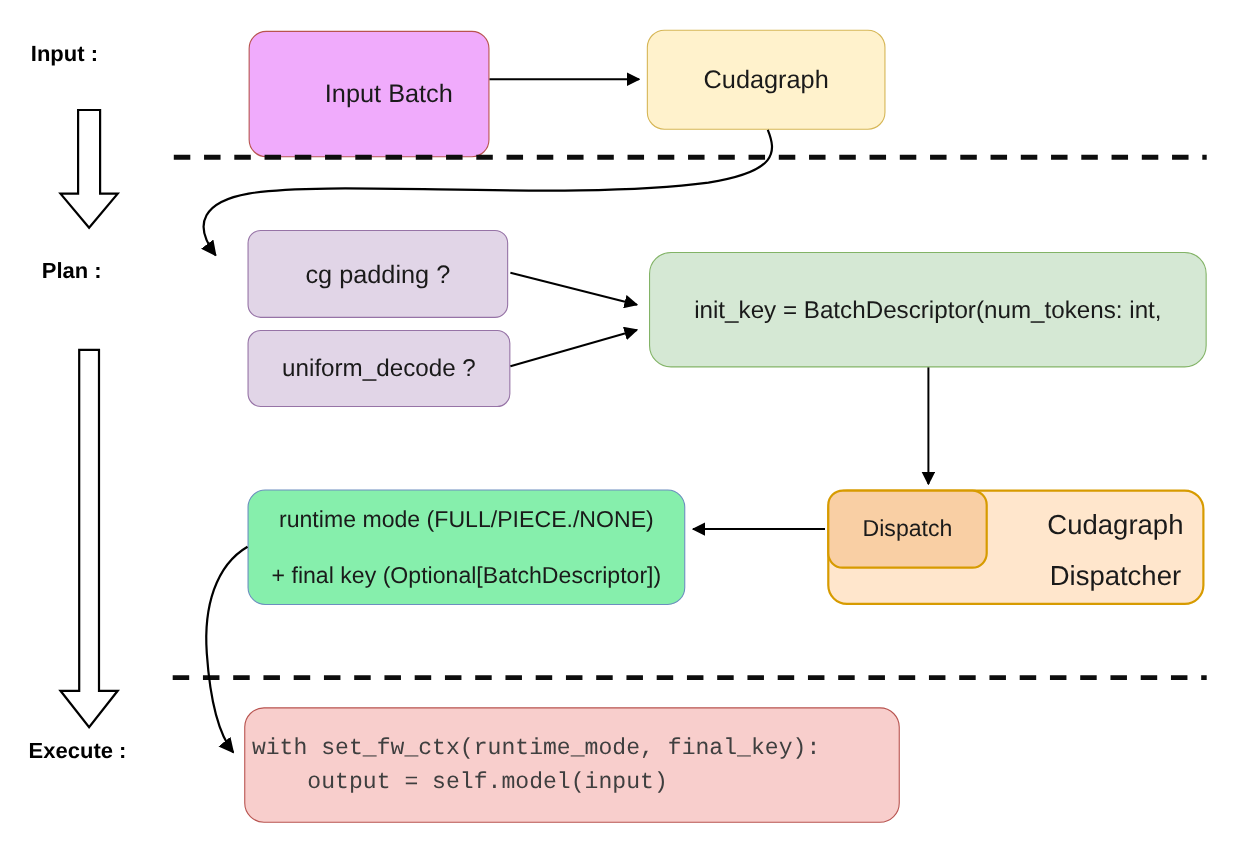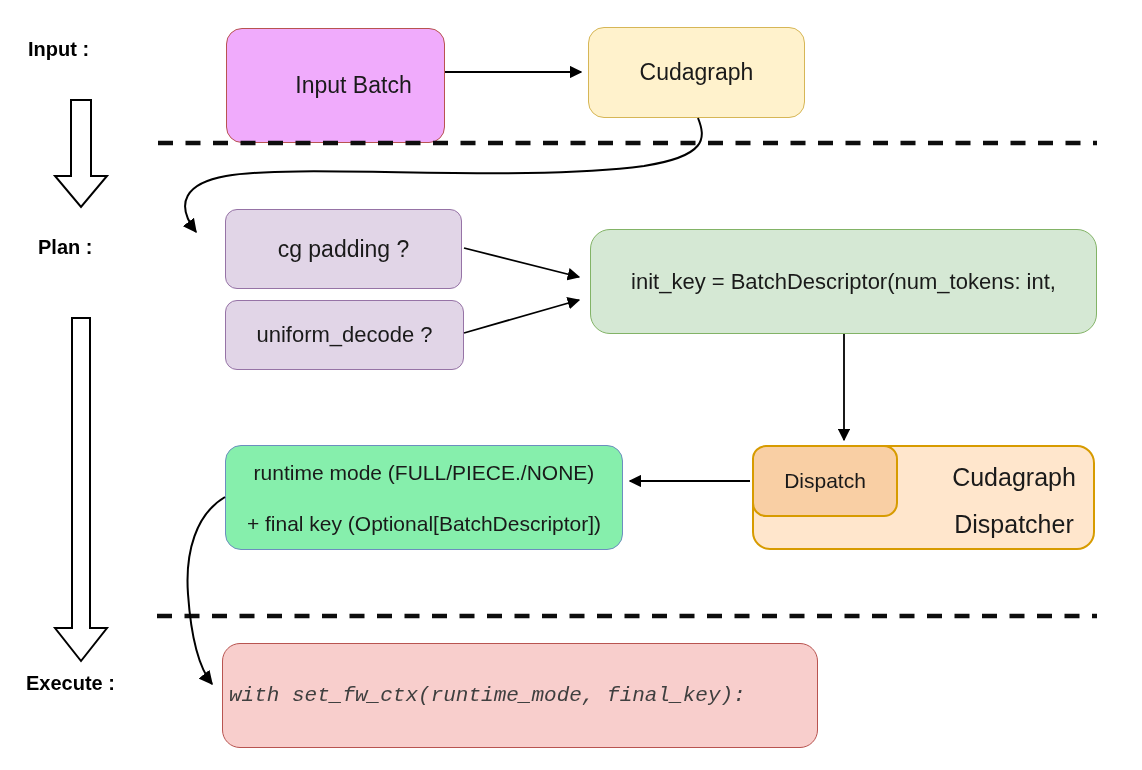--- a/index.html
+++ b/index.html
@@ -92,21 +92,21 @@
   #n-execute-code {
     left: 222px; top: 643px; width: 596px; height: 105px;
     background: #f8cecc; border: 1.7px solid #b85450; border-radius: 18px;
     align-items: flex-start;
     padding-left: 6px;
     font-family: "Liberation Mono", "DejaVu Sans Mono", monospace;
     font-size: 21px; line-height: 31px;
     color: #3f3f3f;
     text-align: left;
   }
-  .code-line { white-space: pre; font-style: italic; }
+  .code-line { white-space: pre; }
 
   
   #wires {
     position: absolute;
     left: 0; top: 0; width: 1142px; height: 770px;
     z-index: 5;
     pointer-events: none;
   }
 </style>
 </head>
@@ -149,20 +149,21 @@
     <span>Dispatch</span>
   </div>
 
   <div class="node" id="n-cuda-label">
     <span>Cudagraph</span>
     <span>Dispatcher</span>
   </div>
 
   <div class="node" id="n-execute-code">
     <span class="code-line">with set_fw_ctx(runtime_mode, final_key):</span>
+    <span class="code-line">    output = self.model(input)</span>
   </div>
 
   <svg id="wires" width="1142" height="770" viewBox="0 0 1142 770" xmlns="http://www.w3.org/2000/svg">
     <defs>
       <marker id="arr" viewBox="0 0 10 10" refX="9" refY="5" markerWidth="7" markerHeight="7" orient="auto-start-reverse">
         <path d="M0,0 L10,5 L0,10 Z" fill="#000000"></path>
       </marker>
     </defs>
 
     <path d="M158 143 H1097" stroke="#0d0d0d" stroke-width="4.5" stroke-dasharray="15 12.5" fill="none"></path>

